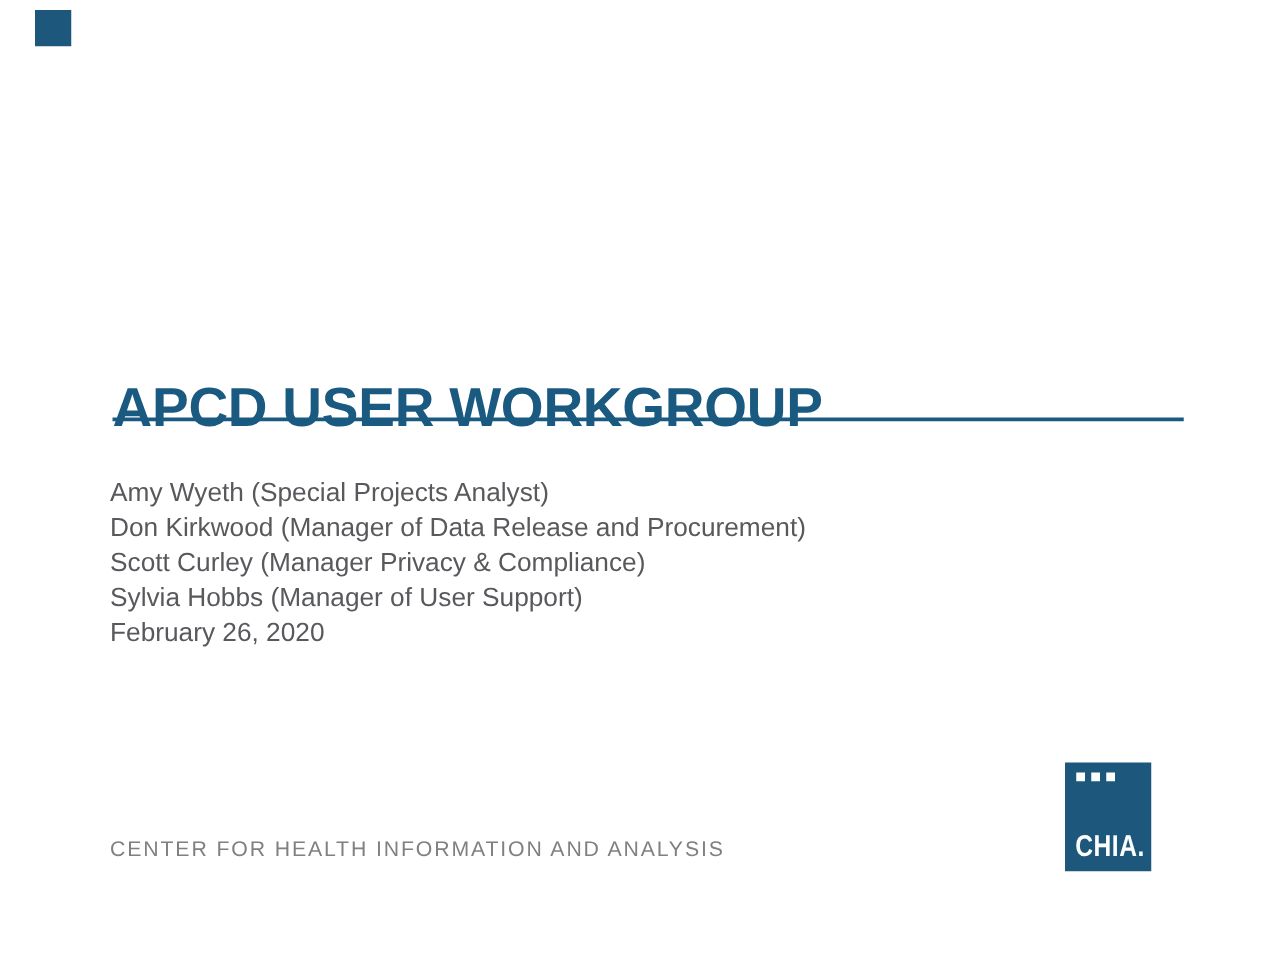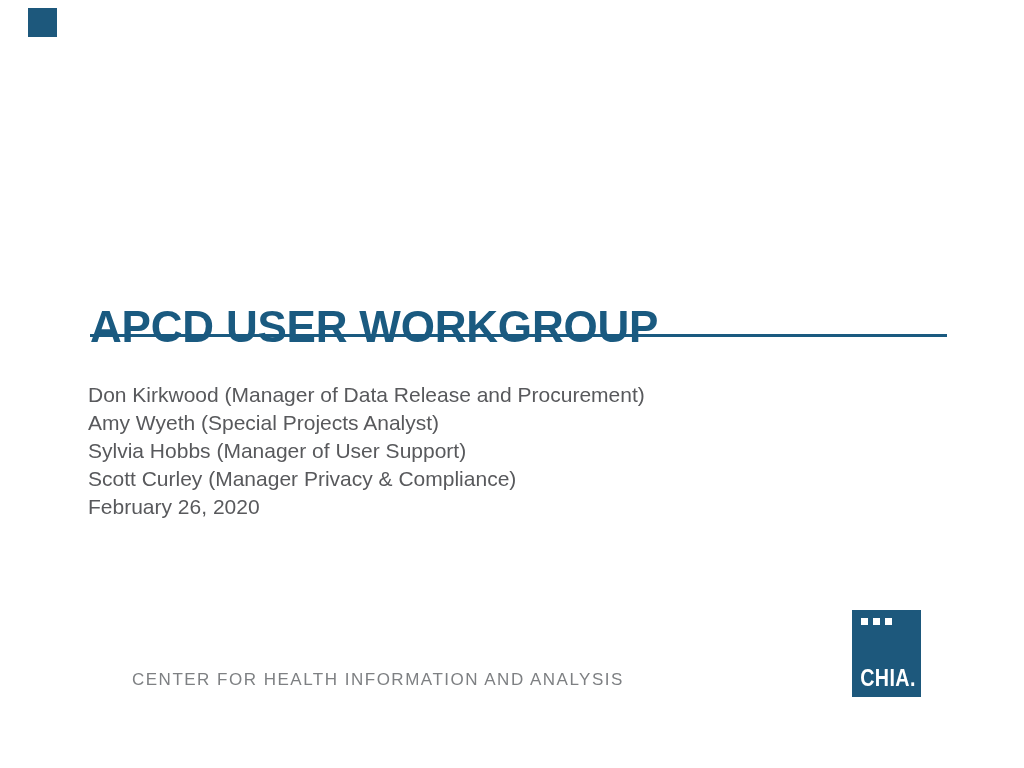--- a/index.html
+++ b/index.html
@@ -61,21 +61,20 @@
 
   
   .footer-org {
     position: absolute;
     left: 88px;
     top: 670px;
     font-size: 17px;
     letter-spacing: 1.5px;
     color: var(--footer-gray, #7e8083);
     white-space: nowrap;
-    margin-left: 44px;
   }
 
   
   .chia-logo {
     position: absolute;
     left: 852px;
     top: 610px;
     width: 69px;
     height: 87px;
     background: var(--brand-blue, #1d587c);
@@ -112,24 +111,24 @@
 
 <div class="slide">
 
   <div class="corner-square"></div>
 
   <h1 class="slide-title">APCD USER WORKGROUP</h1>
 
   <div class="title-rule"></div>
 
   <div class="speakers">
+    <div>Amy Wyeth (Special Projects Analyst)</div>
     <div>Don Kirkwood (Manager of Data Release and Procurement)</div>
-    <div>Amy Wyeth (Special Projects Analyst)</div>
+    <div>Scott Curley (Manager Privacy &amp; Compliance)</div>
     <div>Sylvia Hobbs (Manager of User Support)</div>
-    <div>Scott Curley (Manager Privacy &amp; Compliance)</div>
     <div>February 26, 2020</div>
   </div>
 
   <div class="footer-org">CENTER FOR HEALTH INFORMATION AND ANALYSIS</div>
 
   <div class="chia-logo">
     <div class="logo-dots">
       <span></span>
         <span></span>
         <span></span>

